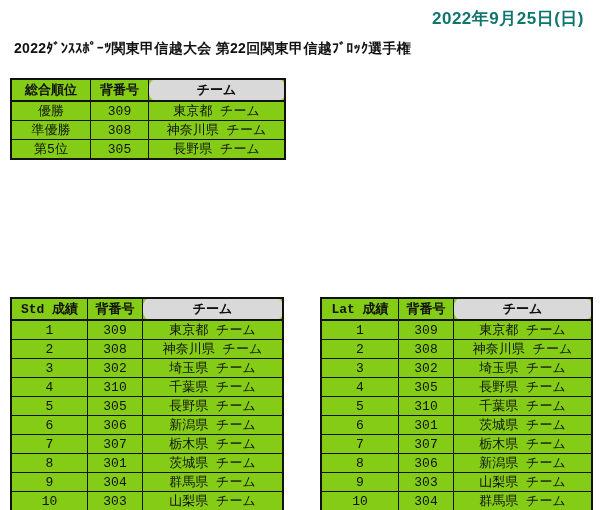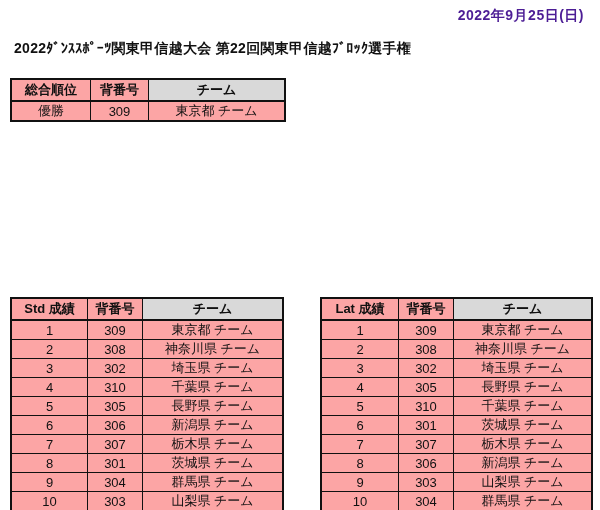--- a/index.html
+++ b/index.html
@@ -13,42 +13,43 @@
     width: 600px;
     height: 510px;
     background: #ffffff;
     color: #111111;
     overflow: hidden;
   }
   .date {
     position: absolute;
     top: 7px;
     right: 16px;
-    font-size: 14px;
+    font-size: 17px;
     font-weight: 600;
     letter-spacing: 0.5px;
-    color: #4c1d95;
+    color: #0f766e;
     white-space: nowrap;
   }
   .title {
     position: absolute;
     top: 40px;
     left: 14px;
     font-size: 14px;
     font-weight: 700;
     letter-spacing: 0.3px;
     color: #111111;
     white-space: nowrap;
   }
   table.results {
     position: absolute;
     border-collapse: collapse;
     table-layout: fixed;
-    background: #fca5a5;
+    background: #84cc16;
     border: 2px solid #111111;
+    font-family: Liberation Mono, monospace;
   }
   table.results th, table.results td {
     border: 1px solid #111111;
     text-align: center;
     vertical-align: middle;
     padding: 0 2px;
     font-size: 13px;
     color: #111111;
     white-space: nowrap;
     overflow: hidden;
@@ -60,20 +61,21 @@
   }
   table.results tbody tr {
     height: 18px;
   }
   table.results tbody td {
     font-weight: 500;
   }
   
   table.results thead th.c2 {
     background: #d9d9d9;
+    border-radius: 8px;
   }
   
   #overall-table { left: 10px; top: 78px;  width: 276px; }
   #overall-table .c0 { width: 74px; }
   #overall-table .c1 { width: 53px; }
   
   #std-table     { left: 10px; top: 297px; width: 274px; }
   #std-table .c0 { width: 71px; text-align: center; }
   #std-table .c1 { width: 50px; }
   
@@ -97,20 +99,30 @@
           <th class="c1">背番号</th>
           <th class="c2">チーム</th>
         </tr>
       </thead>
       <tbody>
         <tr>
           <td class="c0">優勝</td>
           <td class="c1">309</td>
           <td class="c2">東京都 チーム</td>
         </tr>
+        <tr>
+          <td class="c0">準優勝</td>
+          <td class="c1">308</td>
+          <td class="c2">神奈川県 チーム</td>
+        </tr>
+        <tr>
+          <td class="c0">第5位</td>
+          <td class="c1">305</td>
+          <td class="c2">長野県 チーム</td>
+        </tr>
       </tbody>
     </table>
 
   <table class="results" id="std-table">
       <thead>
         <tr>
           <th class="c0">Std 成績</th>
           <th class="c1">背番号</th>
           <th class="c2">チーム</th>
         </tr>

